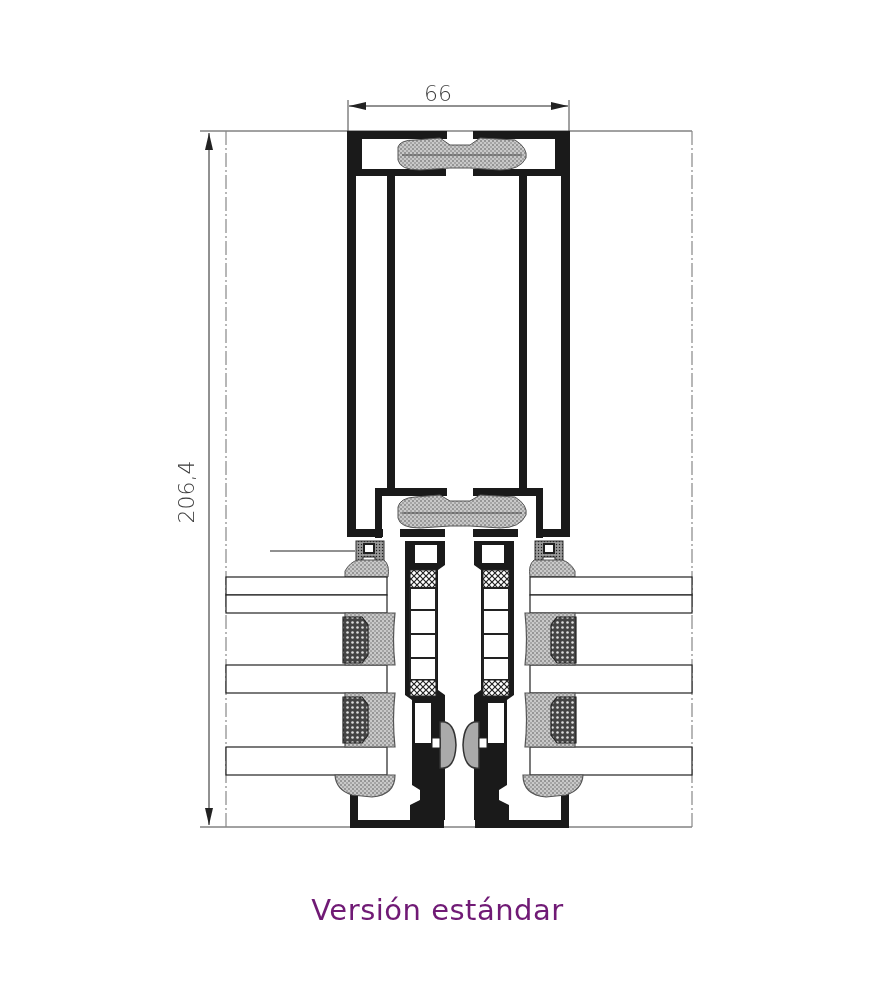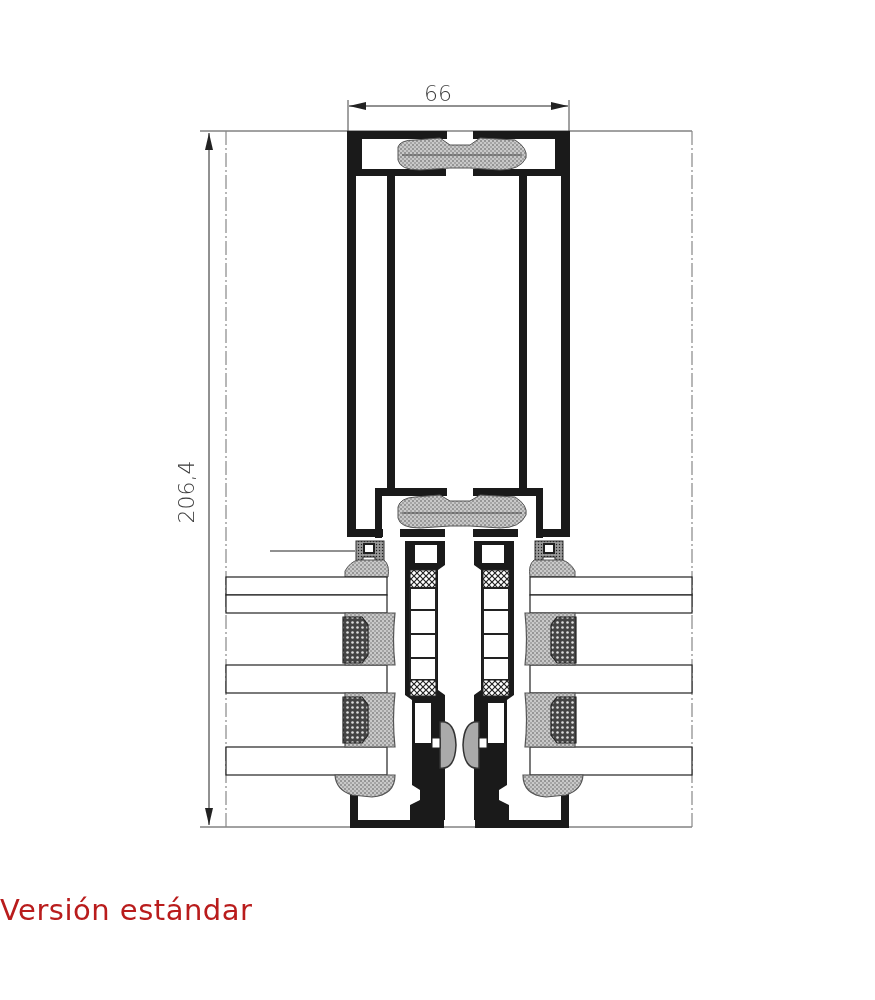--- a/index.html
+++ b/index.html
@@ -1,19 +1,19 @@
 <!DOCTYPE html>
 <html><head>
 <meta charset="utf-8">
 <style>
   html, body { margin:0; padding:0; background:#ffffff; }
   body { width:875px; height:1000px; position:relative; overflow:hidden; font-family:"DejaVu Sans", sans-serif; }
   #drawing { position:absolute; left:0; top:0; width:875px; height:1000px; }
   .dim-text { font-family:"DejaVu Sans", sans-serif; font-size:22px; fill:#3a3a3a; font-weight:300; }
-  .caption { position:absolute; left:0; width:875px; top:893px; text-align:left; font-family:"DejaVu Sans", sans-serif; font-size:29px; color:#b91c1c; letter-spacing:0.5px; }
+  .caption { position:absolute; left:0; width:875px; top:893px; text-align:center; font-family:"DejaVu Sans", sans-serif; font-size:29px; color:#701a75; letter-spacing:0.5px; }
 </style>
 </head>
 <body>
 
 <svg id="drawing" viewBox="0 0 875 1000" xmlns="http://www.w3.org/2000/svg">
   <defs>
     <pattern id="hatchDots" width="4" height="4" patternUnits="userSpaceOnUse">
       <rect width="4" height="4" fill="#c9c9c9"></rect>
       <circle cx="1" cy="1" r="0.8" fill="#555"></circle>
       <circle cx="3" cy="3" r="0.8" fill="#777"></circle>

